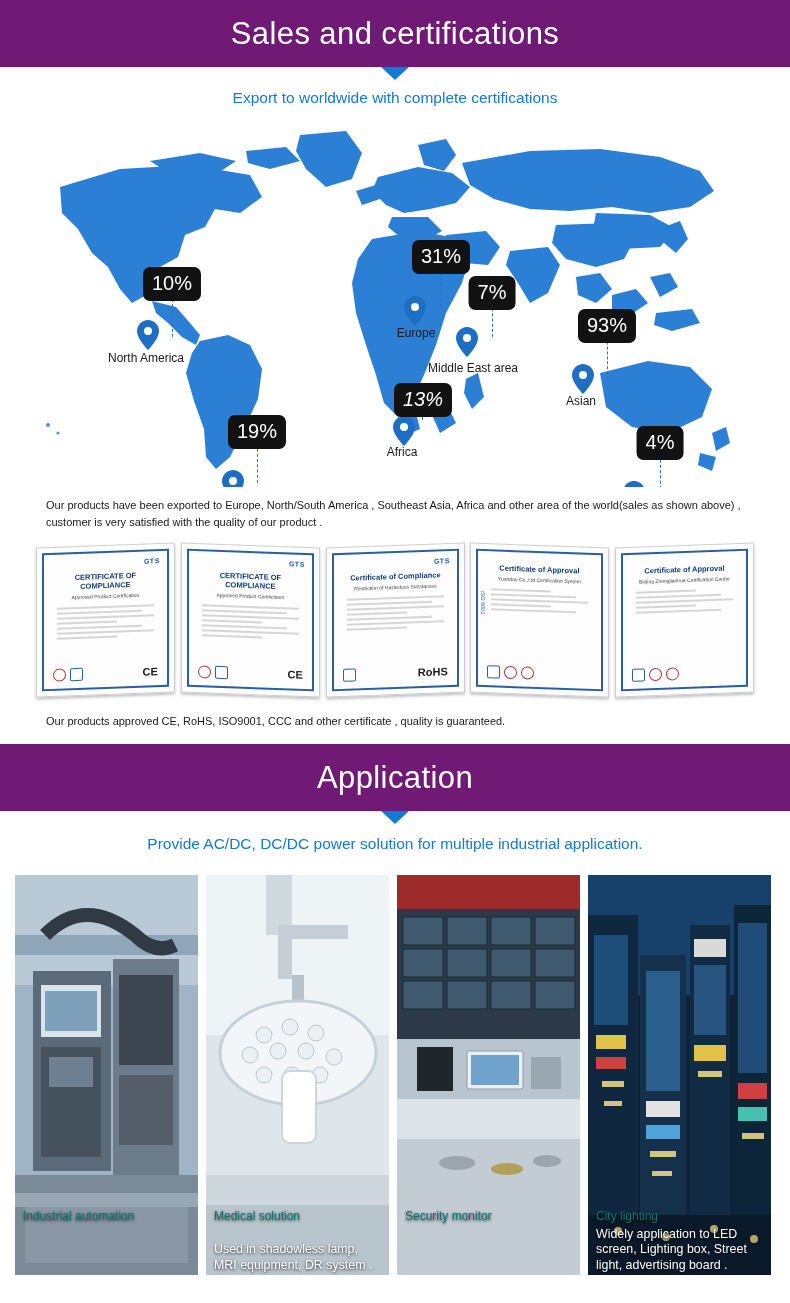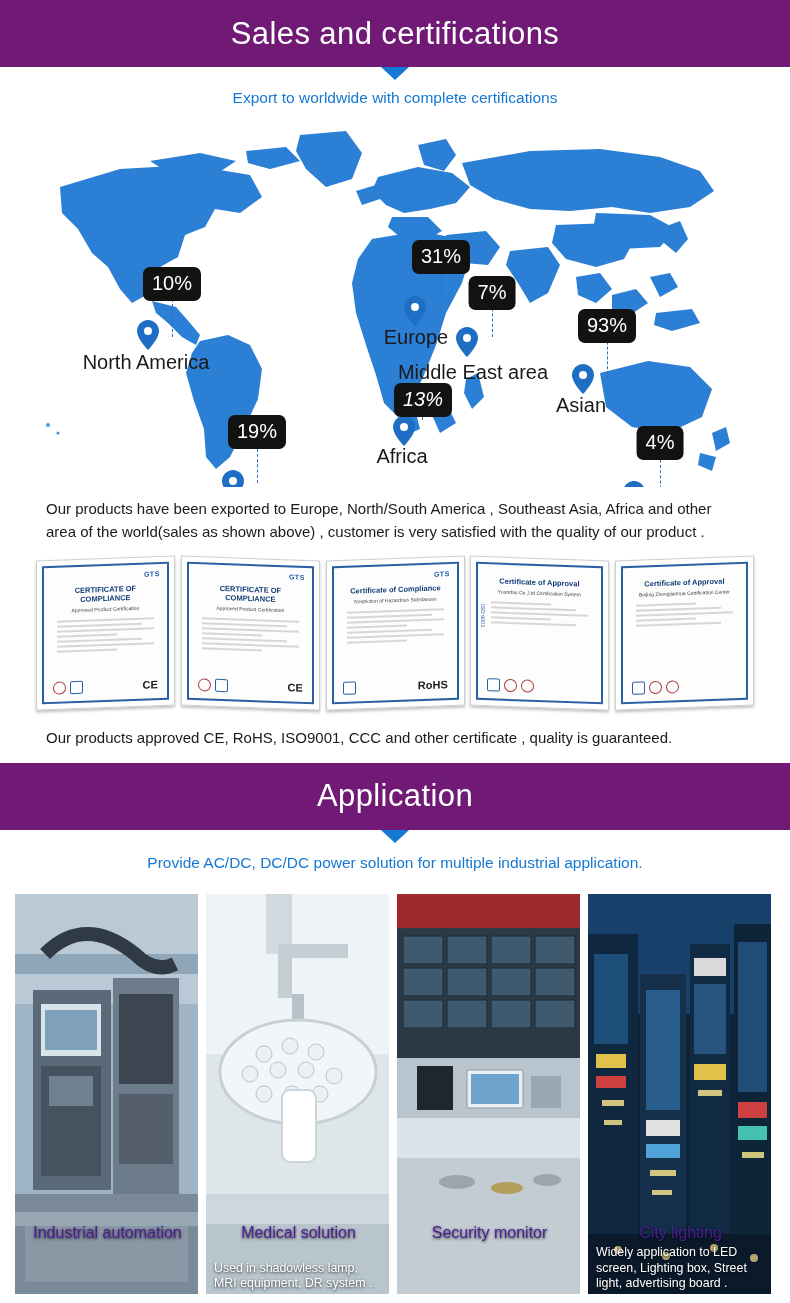--- a/index.html
+++ b/index.html
@@ -57,21 +57,21 @@
   .pin {
     position: absolute;
     width: 22px; height: 30px;
     transform: translate(-50%, -100%);
   }
   .pin svg { display: block; }
 
   .region-label {
     position: absolute;
     transform: translate(-50%, 0);
-    font-size: 20px;
+    font-size: 12px;
     color: #1a1a1a;
     white-space: nowrap;
   }
 
   .pct {
     position: absolute;
     background: #121212;
     color: #ffffff;
     font-size: 20px;
     line-height: 1;
@@ -81,21 +81,21 @@
     white-space: nowrap;
   }
 
   .dashline {
     position: absolute;
     border-left: 1px dashed #2b6fbd;
   }
 
   
   .para {
-    font-size: 15px;
+    font-size: 11px;
     color: #1a1a1a;
     line-height: 1.55;
     padding: 10px 46px 0 46px;
   }
   .para.single { padding-top: 14px; padding-bottom: 14px; }
 
   
   .certs {
     display: flex;
     justify-content: center;
@@ -186,24 +186,23 @@
     position: relative;
     width: 183px;
     height: 400px;
     overflow: hidden;
   }
   .photo .sky { position: absolute; inset: 0; }
   .photo-caption {
     position: absolute;
     left: 8px; right: 6px;
     bottom: 52px;
-    color: #4c1d95;
-    font-size: 16px;
+    color: #0f766e;
+    font-size: 12px;
     text-shadow: 0 1px 3px rgba(0,0,0,.8);
-    text-align: center;
   }
   .photo-desc {
     position: absolute;
     left: 8px; right: 6px;
     bottom: 2px;
     color: #ffffff;
     font-size: 12.4px;
     line-height: 1.25;
     text-shadow: 0 1px 3px rgba(0,0,0,.85);
   }

